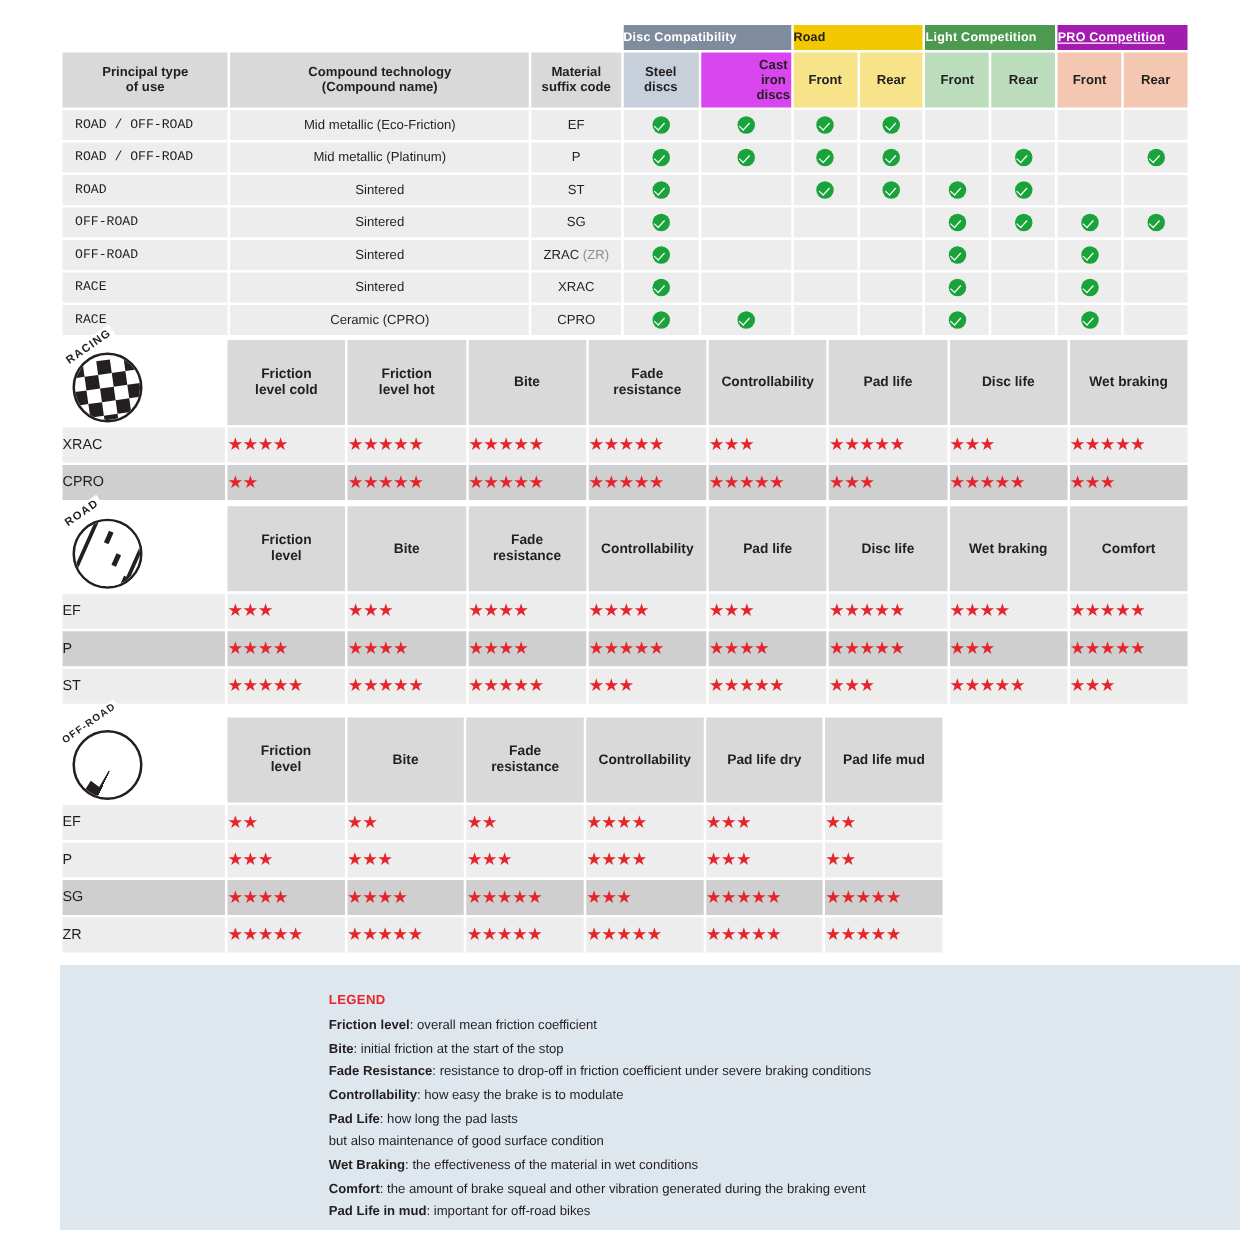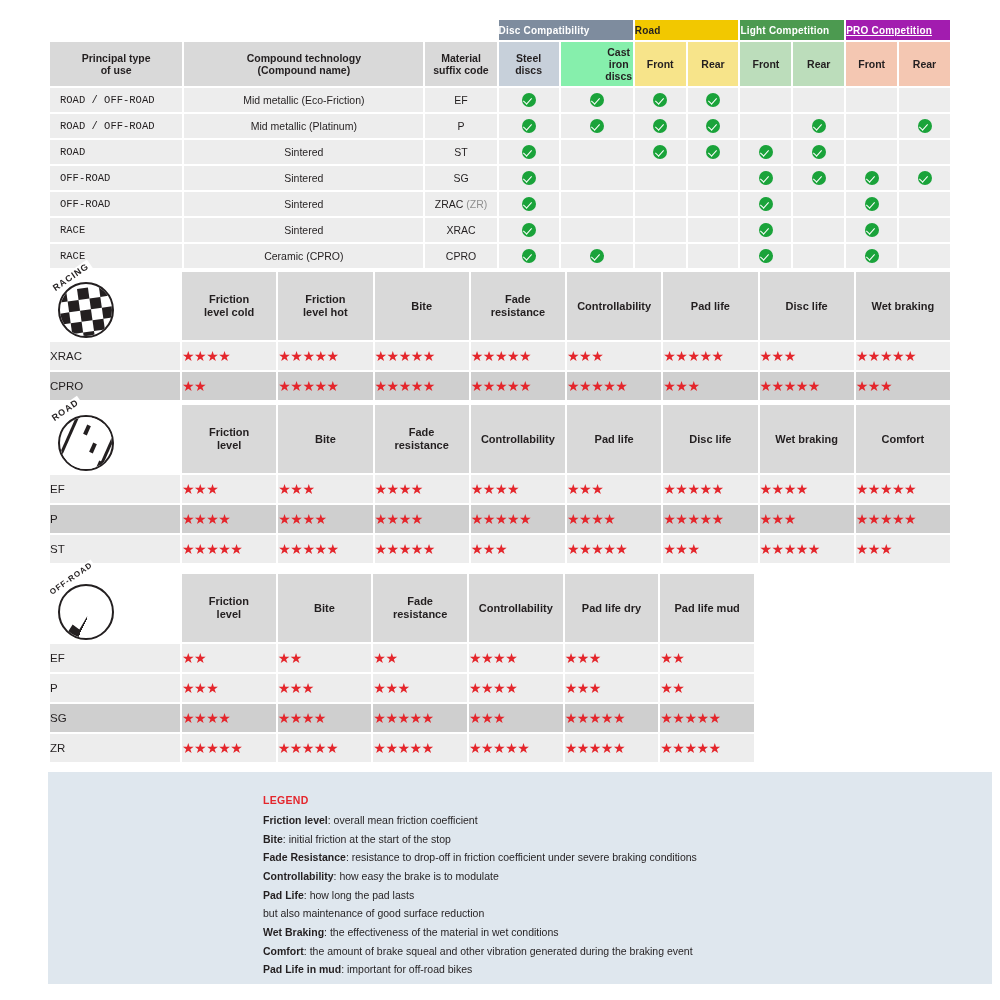--- a/index.html
+++ b/index.html
@@ -24,21 +24,21 @@
   .grp-disc { background: #7e8c9e; }
   .grp-road { background: #f2c800; color:#231f20; }
   .grp-light { background: #4c9a50; }
   .grp-pro { background: #a21caf; text-decoration: underline; }
 
   .col-hdr {
     background: #d9d9d9; height: 44px; font-size: 10.5px; font-weight: bold;
     text-align: center; vertical-align: middle; line-height: 1.15;
   }
   .col-hdr.steel { background: #c7d0da; }
-  .col-hdr.cast { background: #86efac; padding-left: 44px; }
+  .col-hdr.cast { background: #d946ef; padding-left: 44px; }
   .col-hdr.rd { background: #f7e48a; }
   .col-hdr.lt { background: #bcddbb; }
   .col-hdr.pro { background: #f4c7b2; }
 
   .cell {
     background: #ededed; height: 24px; font-size: 10.5px; text-align: center;
     vertical-align: middle;
   }
   .cell.left { text-align: left; padding-left: 10px; font-family: Liberation Mono, monospace; }
   .cell.blank { background: #ededed; }
@@ -460,21 +460,21 @@
 
   <div class="legend">
     <div class="legend-inner">
       <div class="legend-title">LEGEND</div>
       <div id="legend-items">
           <p><b>Friction level</b><span>: overall mean friction coefficient</span></p>
           <p><b>Bite</b><span>: initial friction at the start of the stop</span></p>
           <p><b>Fade Resistance</b><span>: resistance to drop-off in friction coefficient under severe braking conditions</span></p>
           <p><b>Controllability</b><span>: how easy the brake is to modulate</span></p>
           <p><b>Pad Life</b><span>: how long the pad lasts</span></p>
-          <p><span>but also maintenance of good surface reduction</span></p>
+          <p><span>but also maintenance of good surface condition</span></p>
           <p><b>Wet Braking</b><span>: the effectiveness of the material in wet conditions</span></p>
           <p><b>Comfort</b><span>: the amount of brake squeal and other vibration generated during the braking event</span></p>
           <p><b>Pad Life in mud</b><span>: important for off-road bikes</span></p>
         </div>
     </div>
   </div>
 
 </div>
 
 </body></html>

